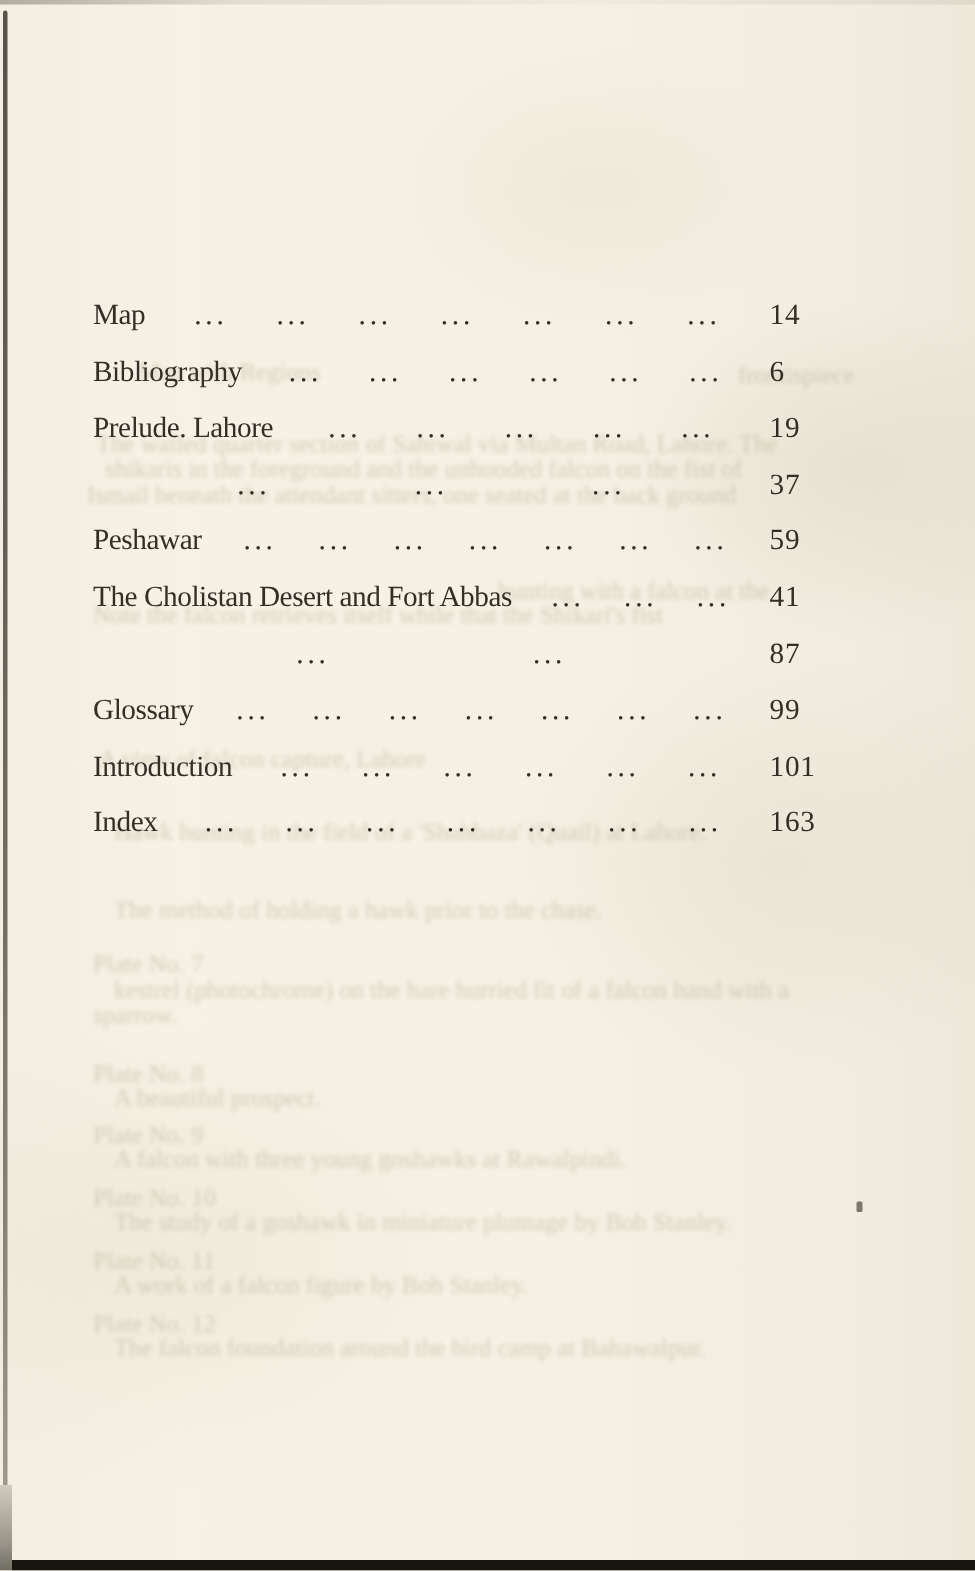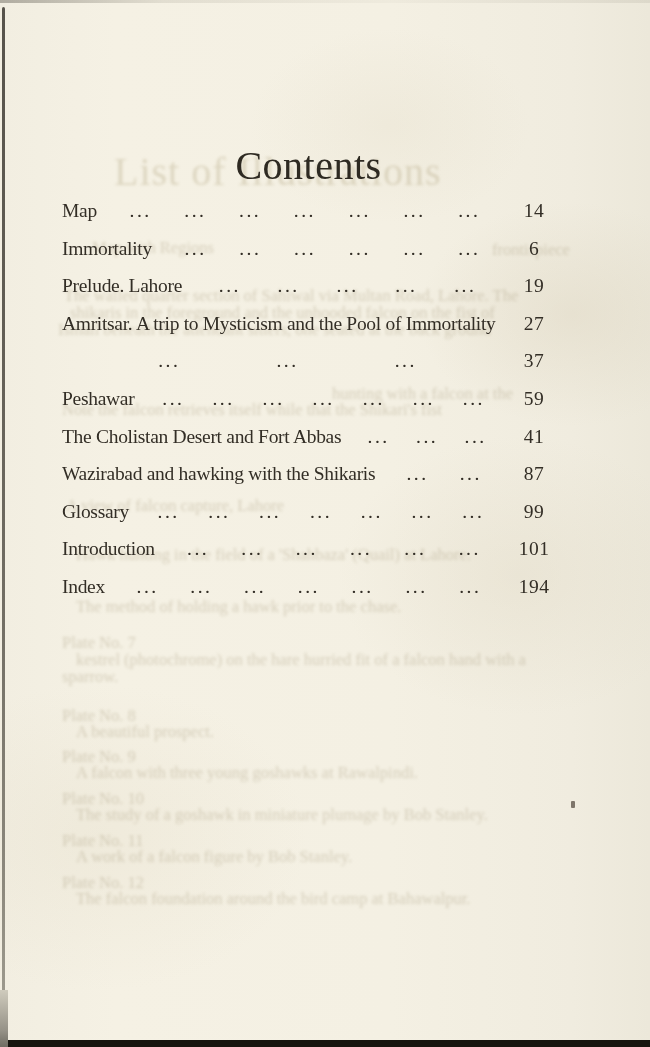--- a/index.html
+++ b/index.html
@@ -35,21 +35,21 @@
   .title{
     position:relative;text-align:center;font-size:40px;color:#2e2a22;letter-spacing:.5px;
   }
 
   .toc{position:absolute;left:62px;top:200px;width:493px;}
   .row{display:flex;align-items:baseline;height:37.6px;
        font-size:19.5px;letter-spacing:-.3px;color:#332e26;}
   .label{white-space:nowrap;flex:0 1 auto;}
   .dots{flex:1 1 auto;display:flex;justify-content:space-evenly;min-width:0;overflow:hidden;}
   .dots span{letter-spacing:2.5px;}
-  .pagenum{flex:0 0 42px;text-align:center;letter-spacing:.5px;}
+  .pagenum{flex:0 0 42px;text-align:left;letter-spacing:.5px;}
 
   .gl{position:absolute;font-size:16.5px;color:#8d7f5c;opacity:.30;filter:blur(1.5px);white-space:nowrap;}
   .gl0{top:238px;left:92px}   .gl1{top:240px;left:492px}
   .gl2{top:286px;left:64px}   .gl3{top:303px;left:70px}   .gl4{top:320px;left:58px}
   .gl5{top:384px;left:332px}  .gl6{top:400px;left:62px}
   .gl7{top:496px;left:66px}
   .gl8{top:545px;left:76px}
   .gl9{top:597px;left:76px}
   .gl10{top:633px;left:62px}  .gl11{top:650px;left:76px}  .gl12{top:667px;left:62px}
   .gl13{top:706px;left:62px}  .gl14{top:722px;left:76px}
@@ -84,42 +84,38 @@
       <div class="gl gl15">Plate No. 9</div>
       <div class="gl gl16">A falcon with three young goshawks at Rawalpindi.</div>
       <div class="gl gl17">Plate No. 10</div>
       <div class="gl gl18">The study of a goshawk in miniature plumage by Bob Stanley.</div>
       <div class="gl gl19">Plate No. 11</div>
       <div class="gl gl20">A work of a falcon figure by Bob Stanley.</div>
       <div class="gl gl21">Plate No. 12</div>
       <div class="gl gl22">The falcon foundation around the bird camp at Bahawalpur.</div>
     </div>
 
-  <div class="title-wrap">
-    <div class="ghost-title">List of Illustrations</div>
-    <div class="title">Contents</div>
-  </div>
 
   <div class="toc" id="toc">
   <div class="row">
     <span class="label">Map</span>
     <span class="dots">
           <span>...</span>
           <span>...</span>
           <span>...</span>
           <span>...</span>
           <span>...</span>
           <span>...</span>
           <span>...</span>
         </span>
     <span class="pagenum">14</span>
   </div>
 
   <div class="row">
-    <span class="label">Immortality</span>
+    <span class="label">Bibliography</span>
     <span class="dots">
           <span>...</span>
           <span>...</span>
           <span>...</span>
           <span>...</span>
           <span>...</span>
           <span>...</span>
         </span>
     <span class="pagenum">6</span>
   </div>
@@ -129,25 +125,20 @@
     <span class="dots">
           <span>...</span>
           <span>...</span>
           <span>...</span>
           <span>...</span>
           <span>...</span>
         </span>
     <span class="pagenum">19</span>
   </div>
 
-  <div class="row">
-    <span class="label">Amritsar. A trip to Mysticism and the Pool of Immortality</span>
-    <span class="dots"></span>
-    <span class="pagenum">27</span>
-  </div>
 
   <div class="row">
     <span class="dots">
           <span>...</span>
           <span>...</span>
           <span>...</span>
         </span>
     <span class="pagenum">37</span>
   </div>
 
@@ -169,21 +160,20 @@
     <span class="label">The Cholistan Desert and Fort Abbas</span>
     <span class="dots">
           <span>...</span>
           <span>...</span>
           <span>...</span>
         </span>
     <span class="pagenum">41</span>
   </div>
 
   <div class="row">
-    <span class="label">Wazirabad and hawking with the Shikaris</span>
     <span class="dots">
           <span>...</span>
           <span>...</span>
         </span>
     <span class="pagenum">87</span>
   </div>
 
   <div class="row">
     <span class="label">Glossary</span>
     <span class="dots">
@@ -215,20 +205,20 @@
     <span class="label">Index</span>
     <span class="dots">
           <span>...</span>
           <span>...</span>
           <span>...</span>
           <span>...</span>
           <span>...</span>
           <span>...</span>
           <span>...</span>
         </span>
-    <span class="pagenum">194</span>
+    <span class="pagenum">163</span>
   </div>
 </div>
 
   <div class="speck"></div>
   <div class="bottom-left-edge"></div>
   <div class="bottom-bar"></div>
 </div>
 
 </body></html>

